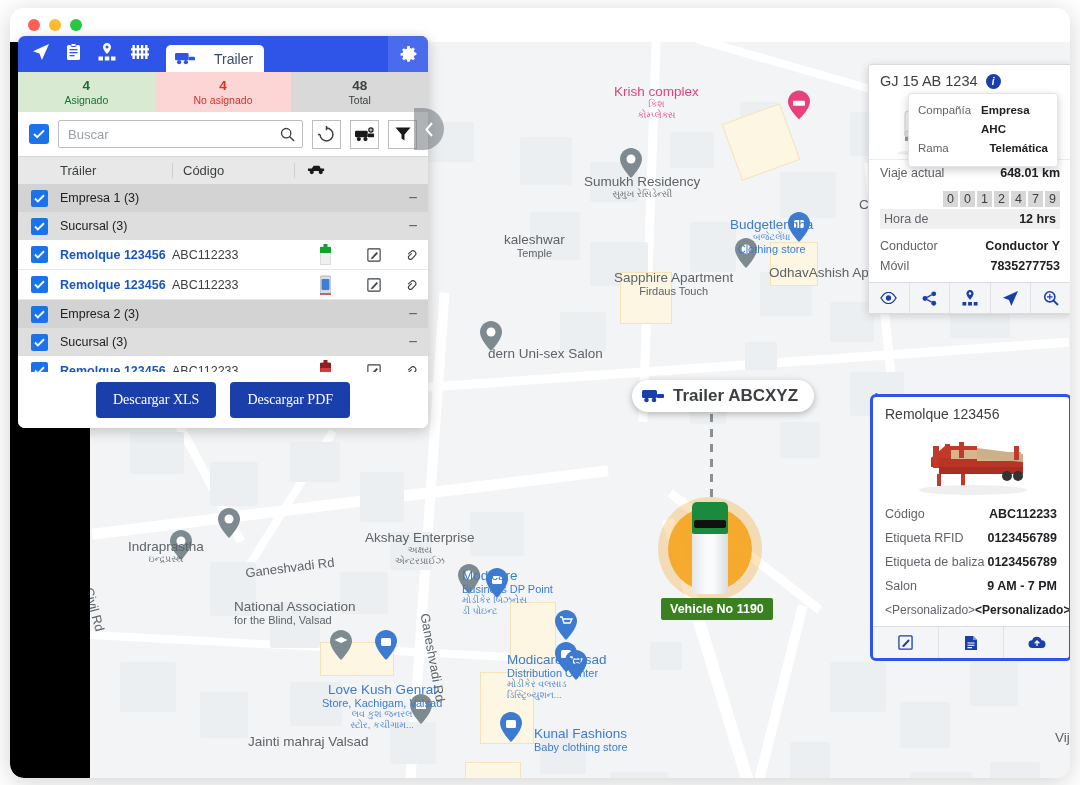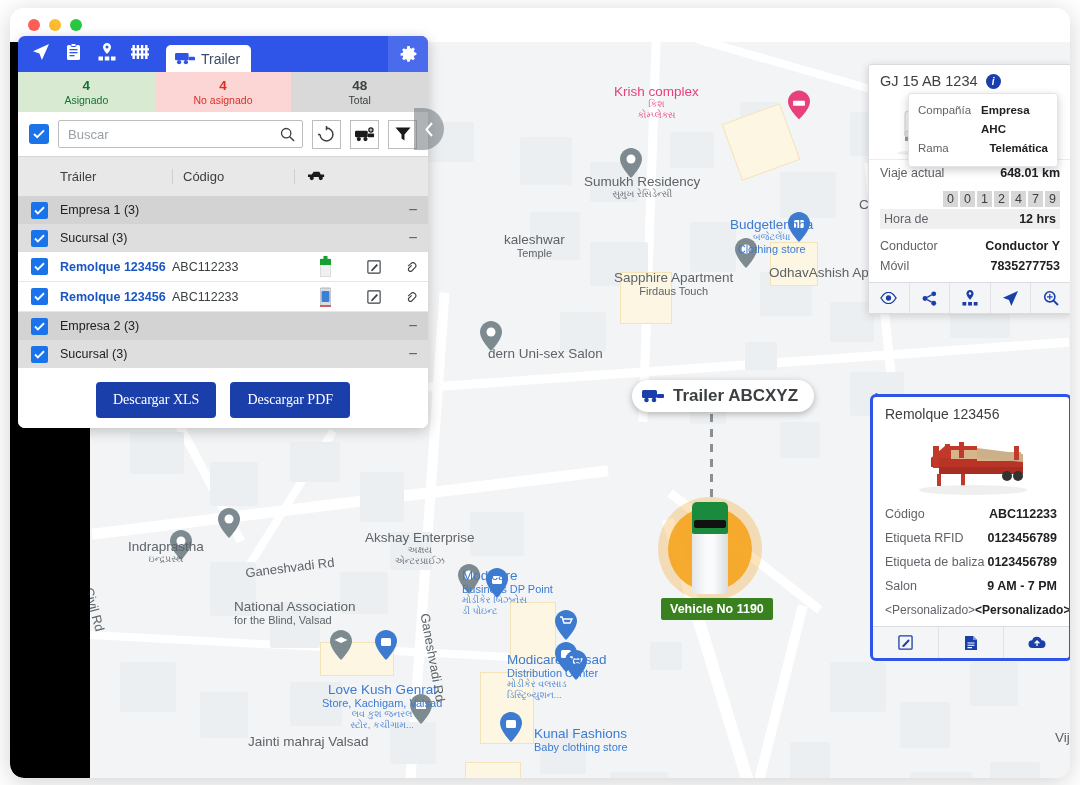--- a/index.html
+++ b/index.html
@@ -87,21 +87,21 @@
     height: 36px; background: #2f55e8;
     display: flex; align-items: flex-end; position: relative;
   }
   .tb-icon {
     width: 33px; height: 36px; display:flex; align-items:center; justify-content:center;
     margin-bottom: 2px;
   }
   .tb-icon:first-child { margin-left: 6px; }
   #tab-trailer {
     height: 27px; background: #ffffff; border-radius: 5px 5px 0 0;
-    display: flex; align-items: center; gap: 6px; padding: 0 11px 0 9px;
+    display: flex; align-items: center; gap: 19px; padding: 0 11px 0 9px;
     margin-left: 10px; color: #3b4a66; font-size: 14px;
   }
   #settings-button {
     position: absolute; right: 0; top: 0; width: 40px; height: 36px;
     background: #4a6cec; display: flex; align-items: center; justify-content: center;
   }
 
   #stats-row { display: flex; height: 40px; }
   .stat { flex: 1; display: flex; flex-direction: column;
           align-items: center; justify-content: center; line-height: 1.15; }
@@ -128,21 +128,21 @@
     flex: 1; border: none; outline: none; font-size: 13px; color: #3c4043;
     font-family: "Liberation Sans", sans-serif; background: transparent;
   }
   #search-input::placeholder { color: #9aa0a6; }
   .sq-btn {
     width: 29px; height: 29px; border: 1px solid #bdbdbd; background: #fff;
     display: flex; align-items: center; justify-content: center; flex: 0 0 auto;
   }
 
   #col-headers {
-    height: 40px; background: #e8e8e8; display: flex; align-items: center;
+    height: 28px; background: #e8e8e8; display: flex; align-items: center;
     font-size: 13px; color: #3c4043; border-top: 1px solid #d6d6d6;
   }
   .ch-check { width: 42px; }
   .ch-trailer { width: 112px; }
   .ch-code { width: 122px; border-left: 1px solid #cfcfcf; padding-left: 10px; }
   .ch-icon { flex: 1; border-left: 1px solid #cfcfcf; padding-left: 12px; }
 
   #rows { flex: 1; overflow: hidden; }
   .row { display: flex; align-items: center; height: 28px; font-size: 13px; }
   .row.group { background: #d3d3d3; color: #202124; }

